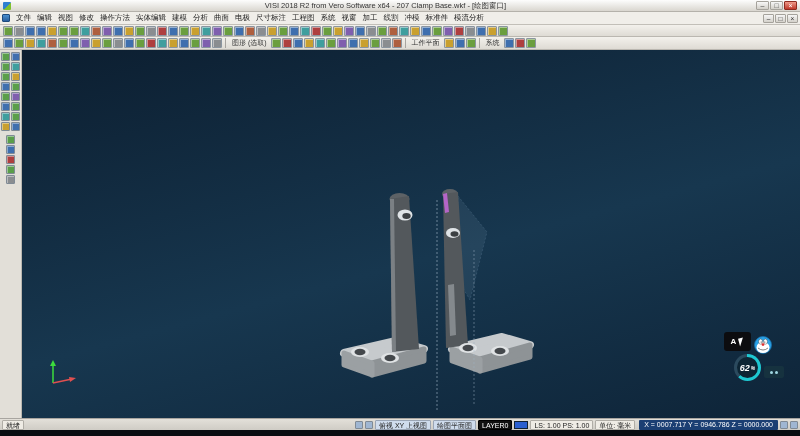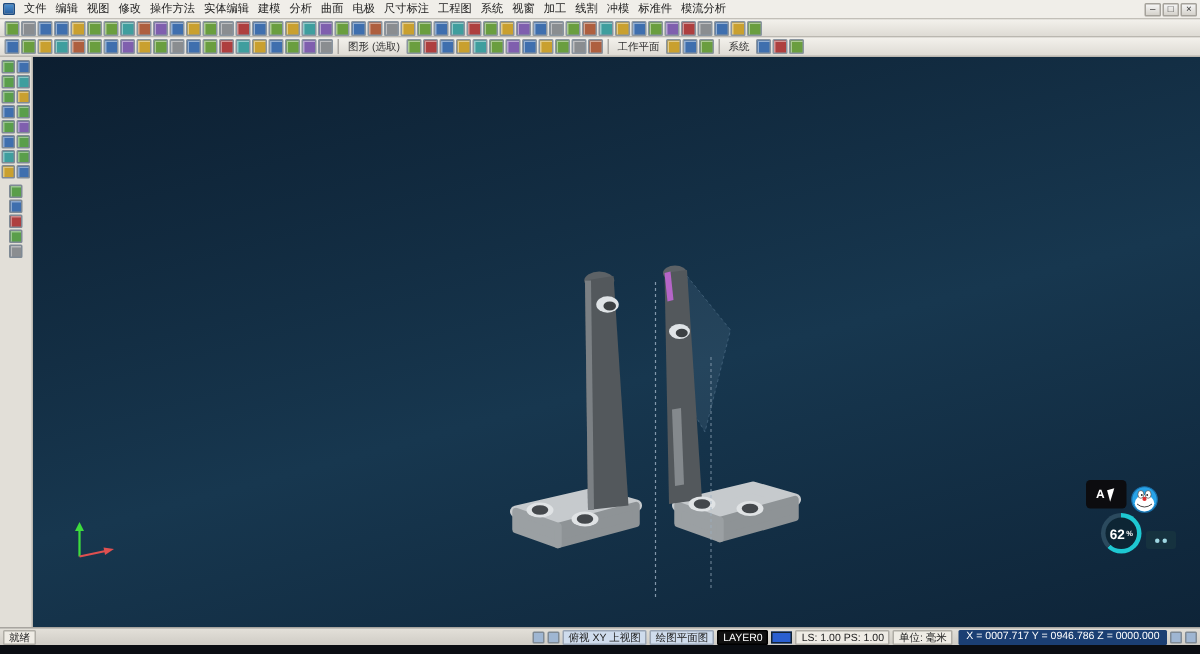--- a/index.html
+++ b/index.html
@@ -45,21 +45,21 @@
   .triad{position:absolute;left:24px;top:306px;width:32px;height:32px;}
 
   
   .watermark{position:absolute;left:582px;top:246px;display:flex;align-items:center;gap:8px;}
   .wm-text{font-size:25px;font-weight:bold;color:#7e93aa;letter-spacing:2px;white-space:nowrap;opacity:.95;}
 
   
   .minipanel{position:absolute;left:702px;top:282px;width:27px;height:19px;background:#0c0c0f;border-radius:3px;display:flex;align-items:center;justify-content:center;gap:3px;}
   .minipanel .a{color:#fff;font-size:8px;font-weight:bold;}
   .dora{position:absolute;left:732px;top:286px;width:18px;height:18px;}
-  .ring{position:absolute;left:712px;top:304px;width:27px;height:27px;border-radius:50%;display:flex;align-items:center;justify-content:center;}
+  .ring{position:absolute;left:712px;top:304px;width:27px;height:27px;border-radius:50%;display:flex;align-items:center;justify-content:center;font-style:italic;}
   .ring .inner{width:21px;height:21px;border-radius:50%;background:#0d2534;color:#fff;font-size:9px;font-weight:bold;display:flex;align-items:center;justify-content:center;}
   .ring .inner small{font-size:5px;margin-left:1px;}
   .side-chip{position:absolute;left:742px;top:316px;width:20px;height:12px;background:#16323f;border-radius:2px;display:flex;align-items:center;justify-content:center;gap:2px;}
   .dot{width:3px;height:3px;border-radius:50%;background:#9fd7e2;}
 
   
   .statusbar{flex:0 0 12px;height:12px;background:linear-gradient(#e3e0d9,#cfccc5);border-top:1px solid #a8a5a0;display:flex;align-items:center;gap:2px;padding:0 2px;font-size:7px;color:#222;}
   .chip{height:10px;line-height:10px;padding:0 3px;border:1px solid #9aa5b5;background:#cfdced;border-radius:1px;white-space:nowrap;}
   .chip.dark{background:#101010;color:#fff;border-color:#000;}
   .chip.plain{background:#efece5;border-color:#b0ada6;}
@@ -69,20 +69,29 @@
   .spacer{flex:1 1 auto;}
   .bottom-edge{flex:0 0 6px;height:6px;background:#0a0d12;}
 
   .cursor-arrow{width:0;height:0;border-left:5px solid #fff;border-bottom:8px solid transparent;transform:rotate(-15deg);}
 </style>
 </head>
 <body>
 
 <div class="window">
 
+  <div class="titlebar">
+    <span class="app-icon"></span>
+    <span class="title">VISI 2018 R2 from Vero Software x64 - 207 Clamp Base.wkf - [绘图窗口]</span>
+    <span class="winbtns">
+      <span class="wbtn">–</span>
+      <span class="wbtn">□</span>
+      <span class="wbtn close">×</span>
+    </span>
+  </div>
 
   <div class="menubar">
     <span class="menu-icon"></span>
     <span id="menu-items"><span class="menu-item">文件</span><span class="menu-item">编辑</span><span class="menu-item">视图</span><span class="menu-item">修改</span><span class="menu-item">操作方法</span><span class="menu-item">实体编辑</span><span class="menu-item">建模</span><span class="menu-item">分析</span><span class="menu-item">曲面</span><span class="menu-item">电极</span><span class="menu-item">尺寸标注</span><span class="menu-item">工程图</span><span class="menu-item">系统</span><span class="menu-item">视窗</span><span class="menu-item">加工</span><span class="menu-item">线割</span><span class="menu-item">冲模</span><span class="menu-item">标准件</span><span class="menu-item">模流分析</span></span>
     <span class="docbtns">
       <span class="dbtn">–</span>
       <span class="dbtn">□</span>
       <span class="dbtn">×</span>
     </span>
   </div>

